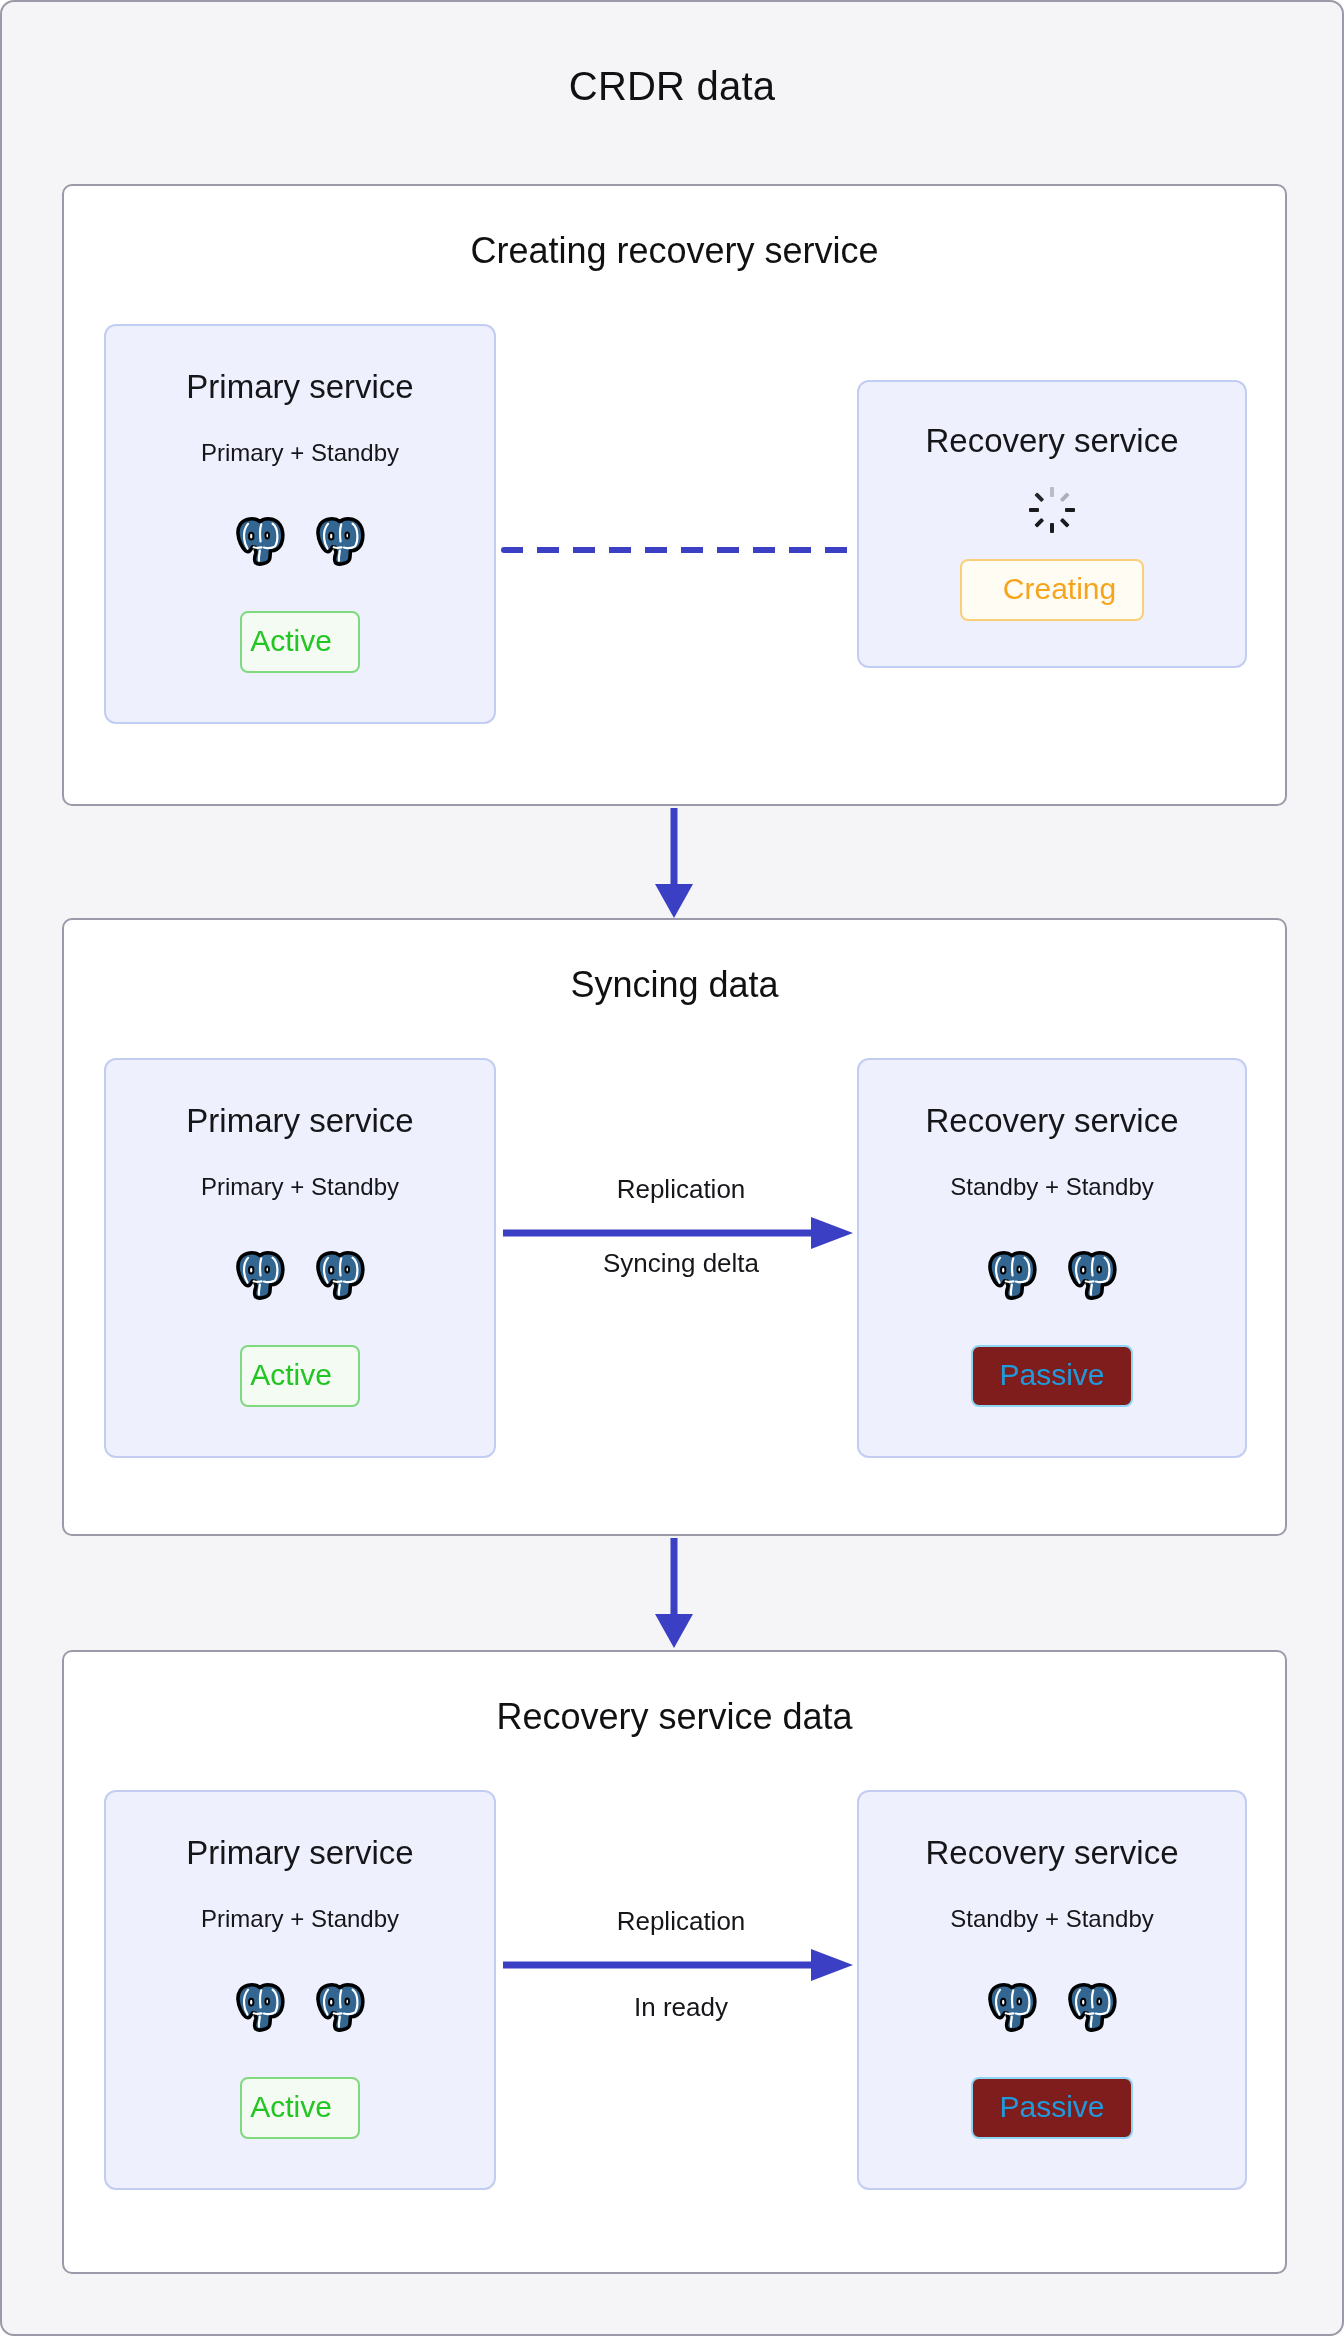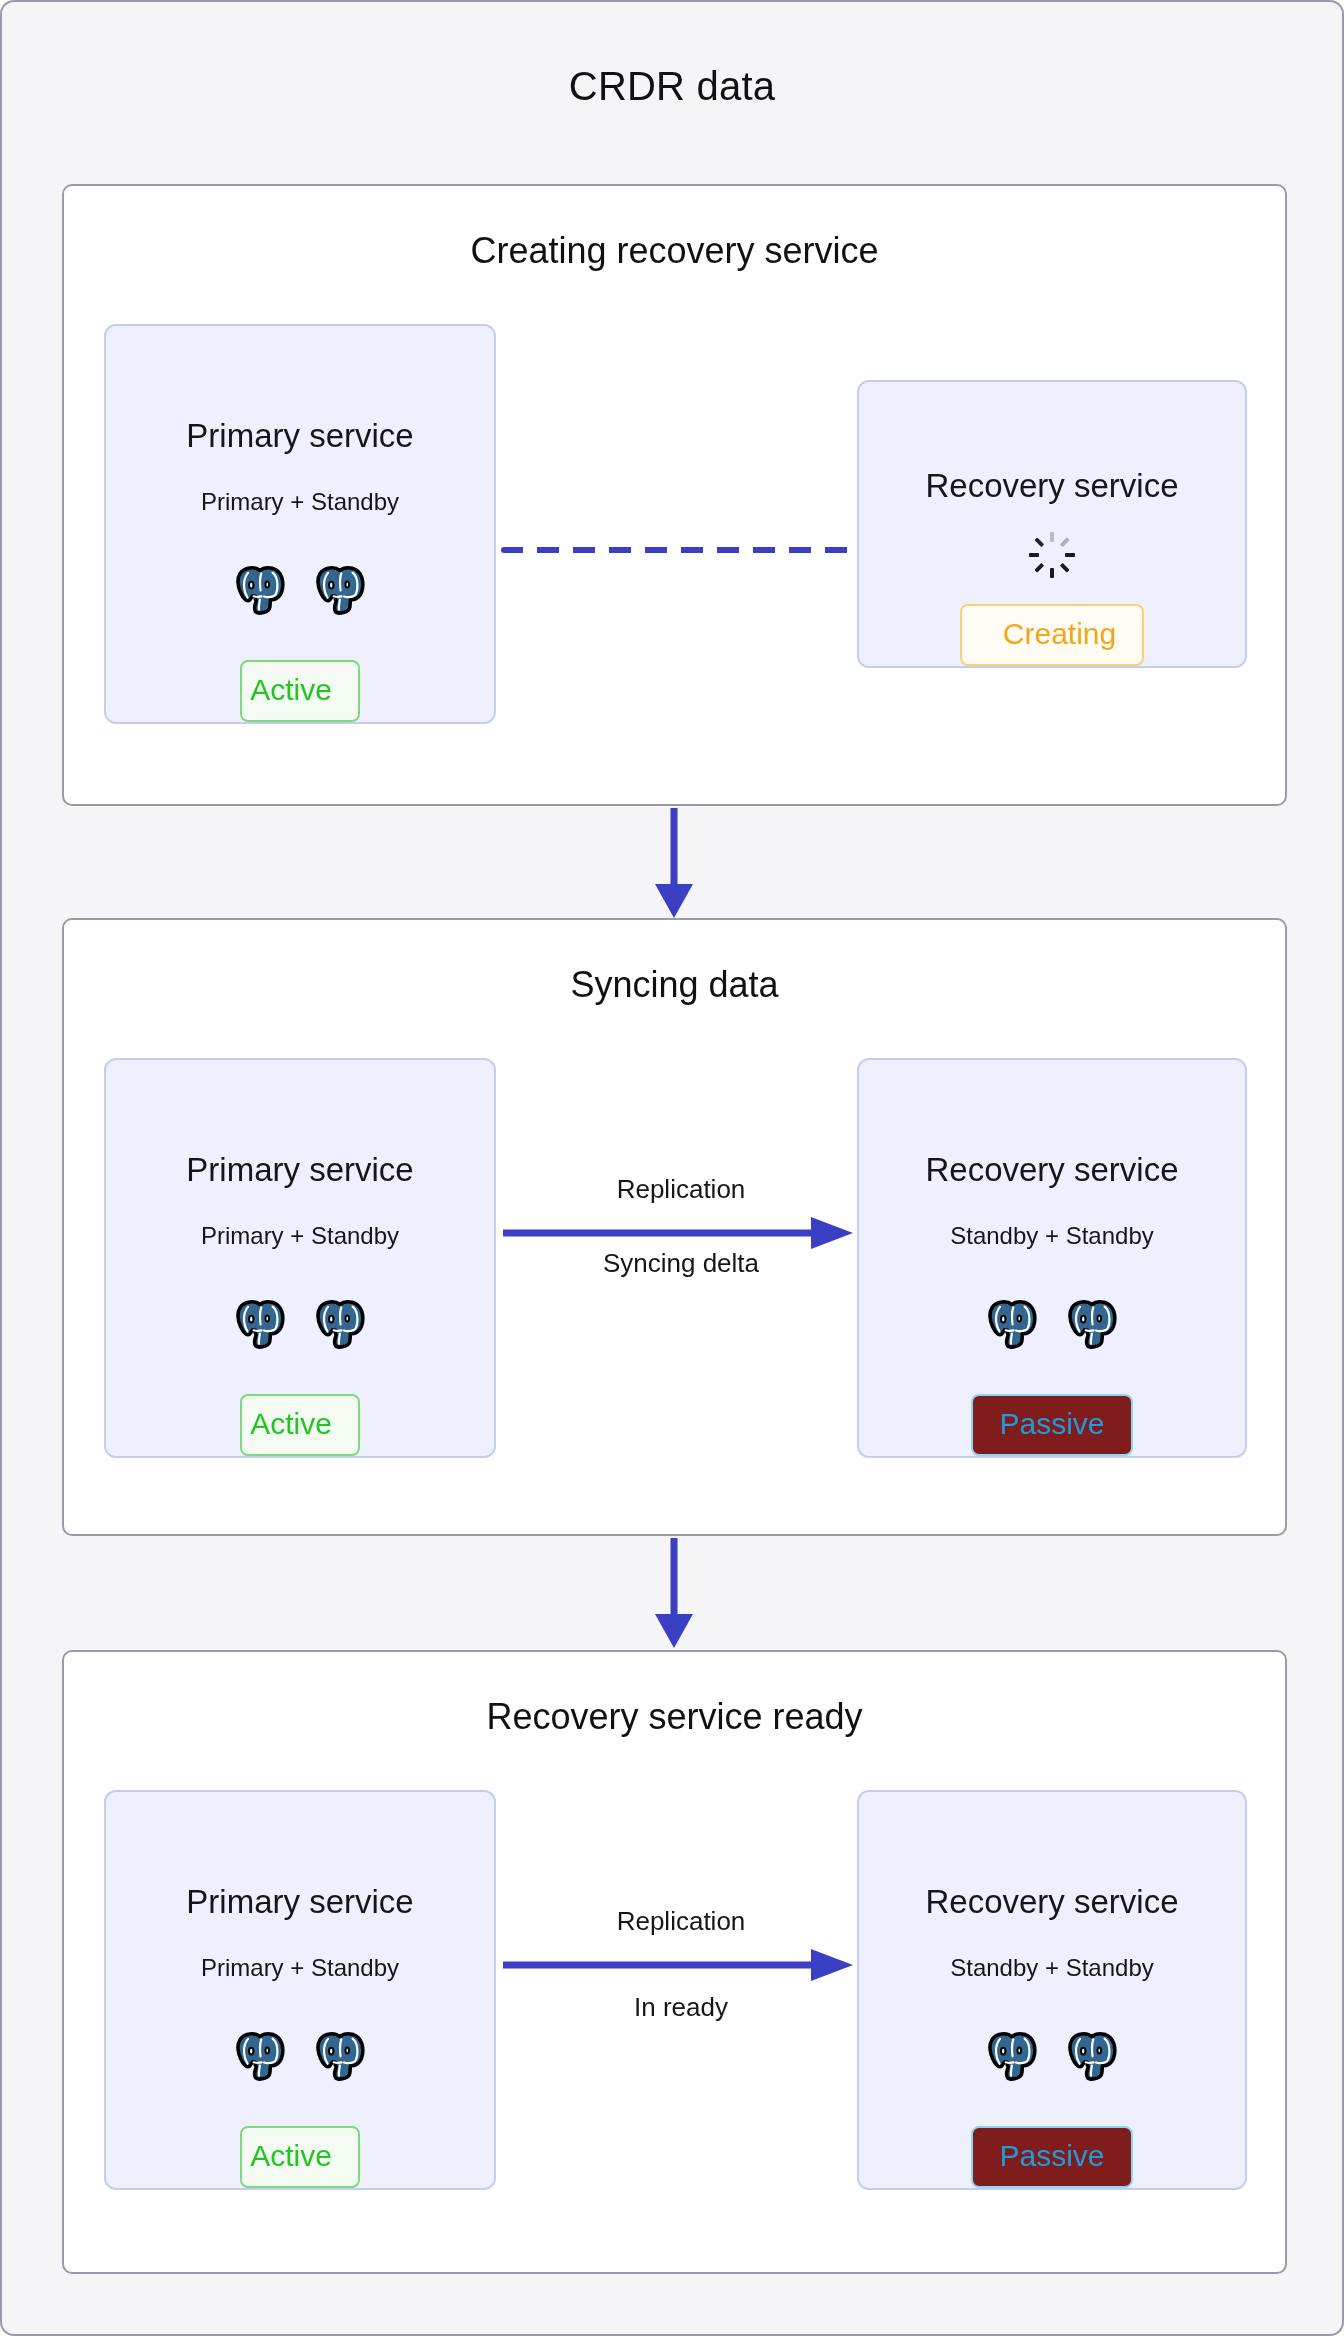--- a/index.html
+++ b/index.html
@@ -59,21 +59,20 @@
 
   
   .service-card {
     position: absolute;
     background: #eef1fd;
     border: 2px solid #c3cdf2;
     border-radius: 12px;
     display: flex;
     flex-direction: column;
     align-items: center;
-    justify-content: flex-end;
   }
 
   .service-name {
     font-size: 33px;
     font-weight: 400;
     color: #16161a;
     line-height: 1;
   }
   .service-topology {
     font-size: 24px;
@@ -321,21 +320,21 @@
       <div class="badge badge-passive" style="margin-top:44px;">Passive</div>
     </div>
   </div>
 
   <svg class="flow-arrow" style="left:636px; top:1532px; width:72px; height:120px;" viewBox="0 0 72 120">
     <line x1="36" y1="4" x2="36" y2="86" stroke="#3b3fc4" stroke-width="7"></line>
     <polygon points="36,114 17,80 55,80" fill="#3b3fc4"></polygon>
   </svg>
 
   <div class="stage" id="stage-3">
-    <div class="stage-title">Recovery service ready</div>
+    <div class="stage-title">Recovery service data</div>
 
     <div class="service-card" style="left:40px; top:138px; width:392px; height:400px; padding-top:44px;">
       <div class="service-name">Primary service</div>
       <div class="service-topology" style="margin-top:38px;">Primary + Standby</div>
       <div class="node-row" style="margin-top:48px;">
         <svg class="pg-node" viewBox="0 0 64 64">
           <g stroke="#000000" stroke-width="4.2" stroke-linejoin="round" stroke-linecap="round" fill="#336791">
             <path d="M46.5 7.5c-6.2-1.5-11.6.2-14.6 2.6-3.1-2.5-8.8-4.2-15.1-2.4C9.6 9.8 5.5 16 5.9 24.2c.4 8.1 4.7 16.6 8.9 20.6 2 1.9 4.3 1.3 5.5-.4l3-4.3c1.2.5 2.5.6 3.4.5-.3.5-.5 1.2-.5 1.9 0 1.5.7 2.6 1.3 3.3-1.7 5.1-2.6 10.2-1.1 12.6 1.4 2.3 5.2 2.6 9.6 1.5 4.3-1.1 7-2.8 7.6-6 .5-2.5.5-6.1.6-8 0-.6.1-1 .2-1.3 2.3.2 4.9-.2 6.8-1.2 2.1-1.1 5-3.7 6.3-7.5 1.5-4.3 2.2-11 .4-17.3C55.9 13 52 8.9 46.5 7.5z"></path>
           </g>
           <g fill="#ffffff" stroke="#000000" stroke-width="2.4">

